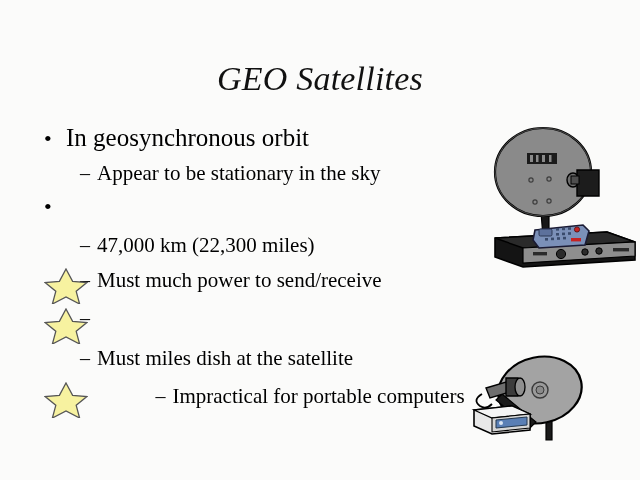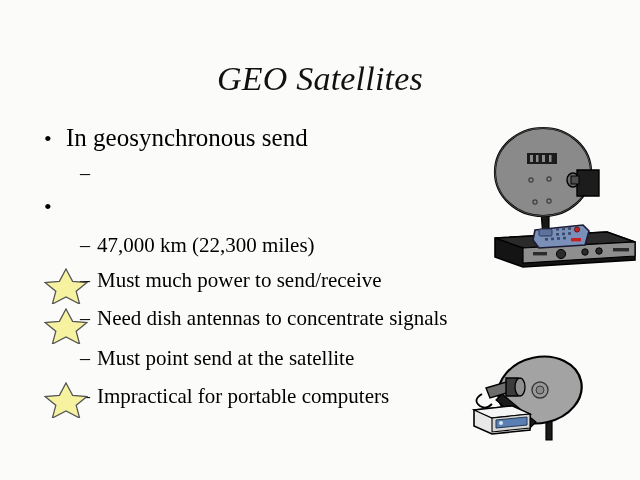--- a/index.html
+++ b/index.html
@@ -79,21 +79,21 @@
   }
 
   
   .row-0 { height: 35px; }
   .row-1 { height: 34px; }
   .row-2 { height: 38px; }
   .row-3 { height: 35px; }
   .row-4 { height: 38px; }
   .row-5 { height: 40px; }
   .row-6 { height: 38px; }
-  .row-7 { height: 34px; }
+  .row-7 { height: 34px; justify-content: center; }
 
   
   .star-marker {
     position: absolute;
     width: 44px;
     height: 36px;
     z-index: 5;
     pointer-events: none;
   }
   .star-marker svg { display: block; width: 100%; height: 100%; }
@@ -196,49 +196,49 @@
         <polygon points="44,72 75,69 75,77 44,80" fill="#5a7fb5" stroke="#24384f" stroke-width="1"></polygon>
         <circle cx="49" cy="75" r="2" fill="#d9e4f2"></circle>
       </g>
     </svg>
   </div>
 
   <div id="body-list">
 
     <div class="bullet-row lvl1 row-0">
       <span class="marker">•</span>
-      <span class="bullet-text">In geosynchronous send</span>
+      <span class="bullet-text">In geosynchronous orbit</span>
     </div>
 
     <div class="bullet-row lvl2 row-1">
       <span class="marker">–</span>
+      <span class="bullet-text">Appear to be stationary in the sky</span>
     </div>
 
     <div class="bullet-row lvl1 row-2">
       <span class="marker">•</span>
     </div>
 
     <div class="bullet-row lvl2 row-3">
       <span class="marker">–</span>
       <span class="bullet-text">47,000 km (22,300 miles)</span>
     </div>
 
     <div class="bullet-row lvl2 row-4">
       <span class="marker">–</span>
       <span class="bullet-text">Must much power to send/receive</span>
     </div>
 
     <div class="bullet-row lvl2 row-5">
       <span class="marker">–</span>
-      <span class="bullet-text">Need dish antennas to concentrate signals</span>
     </div>
 
     <div class="bullet-row lvl2 row-6">
       <span class="marker">–</span>
-      <span class="bullet-text">Must point send at the satellite</span>
+      <span class="bullet-text">Must miles dish at the satellite</span>
     </div>
 
     <div class="bullet-row lvl2 row-7">
       <span class="marker">–</span>
       <span class="bullet-text">Impractical for portable computers</span>
     </div>
 
   </div>
 
   <div class="star-marker" style="left:44px; top:268px;">

